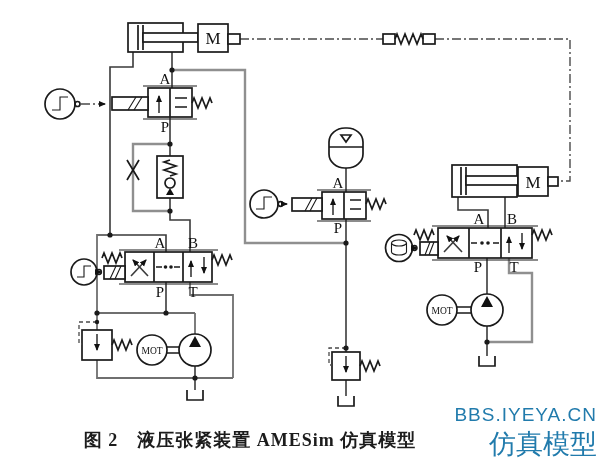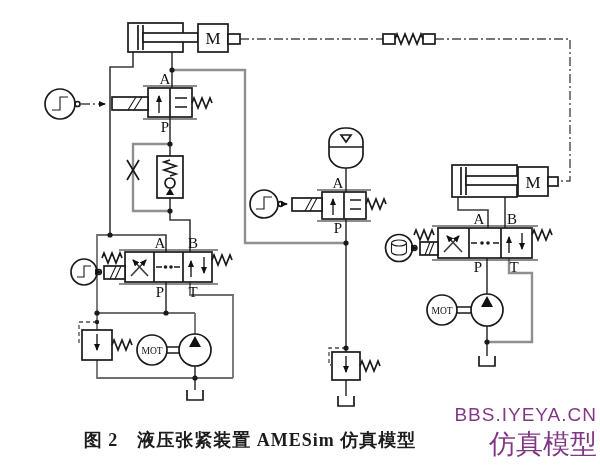--- a/index.html
+++ b/index.html
@@ -16,21 +16,21 @@
   .cn {stroke:#1a1a1a;stroke-width:1.7;fill:none;}
   .thin{stroke:#1a1a1a;stroke-width:1.1;fill:none;}
   .fill{fill:#111;stroke:none;}
   .dot{fill:#1a1a1a;stroke:none;}
   .lbl{font:15px "Liberation Serif",serif;fill:#111;text-anchor:middle;}
   .big{font:17px "Liberation Serif",serif;fill:#111;text-anchor:middle;}
   .mot{font:9.5px "Liberation Serif",serif;fill:#111;text-anchor:middle;}
   #caption{position:absolute;left:0;top:428px;width:500px;text-align:center;
            font:bold 18px "Liberation Serif",serif;color:#1c1c1c;letter-spacing:1px;}
   #watermark{position:absolute;right:3px;top:404px;text-align:right;line-height:1.05;
-             color:#701a75;opacity:.88;margin-left:21px;}
+             color:#0369a1;opacity:.88;margin-left:21px;}
   #watermark .l1{font:19px "Liberation Sans",sans-serif;letter-spacing:1px;display:block;}
   #watermark .l2{font:27px "Liberation Sans",sans-serif;display:block;}
 </style>
 </head>
 <body>
 
 <div id="stage">
 <svg width="600" height="468" viewBox="0 0 600 468">
   <defs>
     <marker id="ah" markerWidth="9" markerHeight="8" refX="6" refY="3" orient="auto" markerUnits="userSpaceOnUse">

